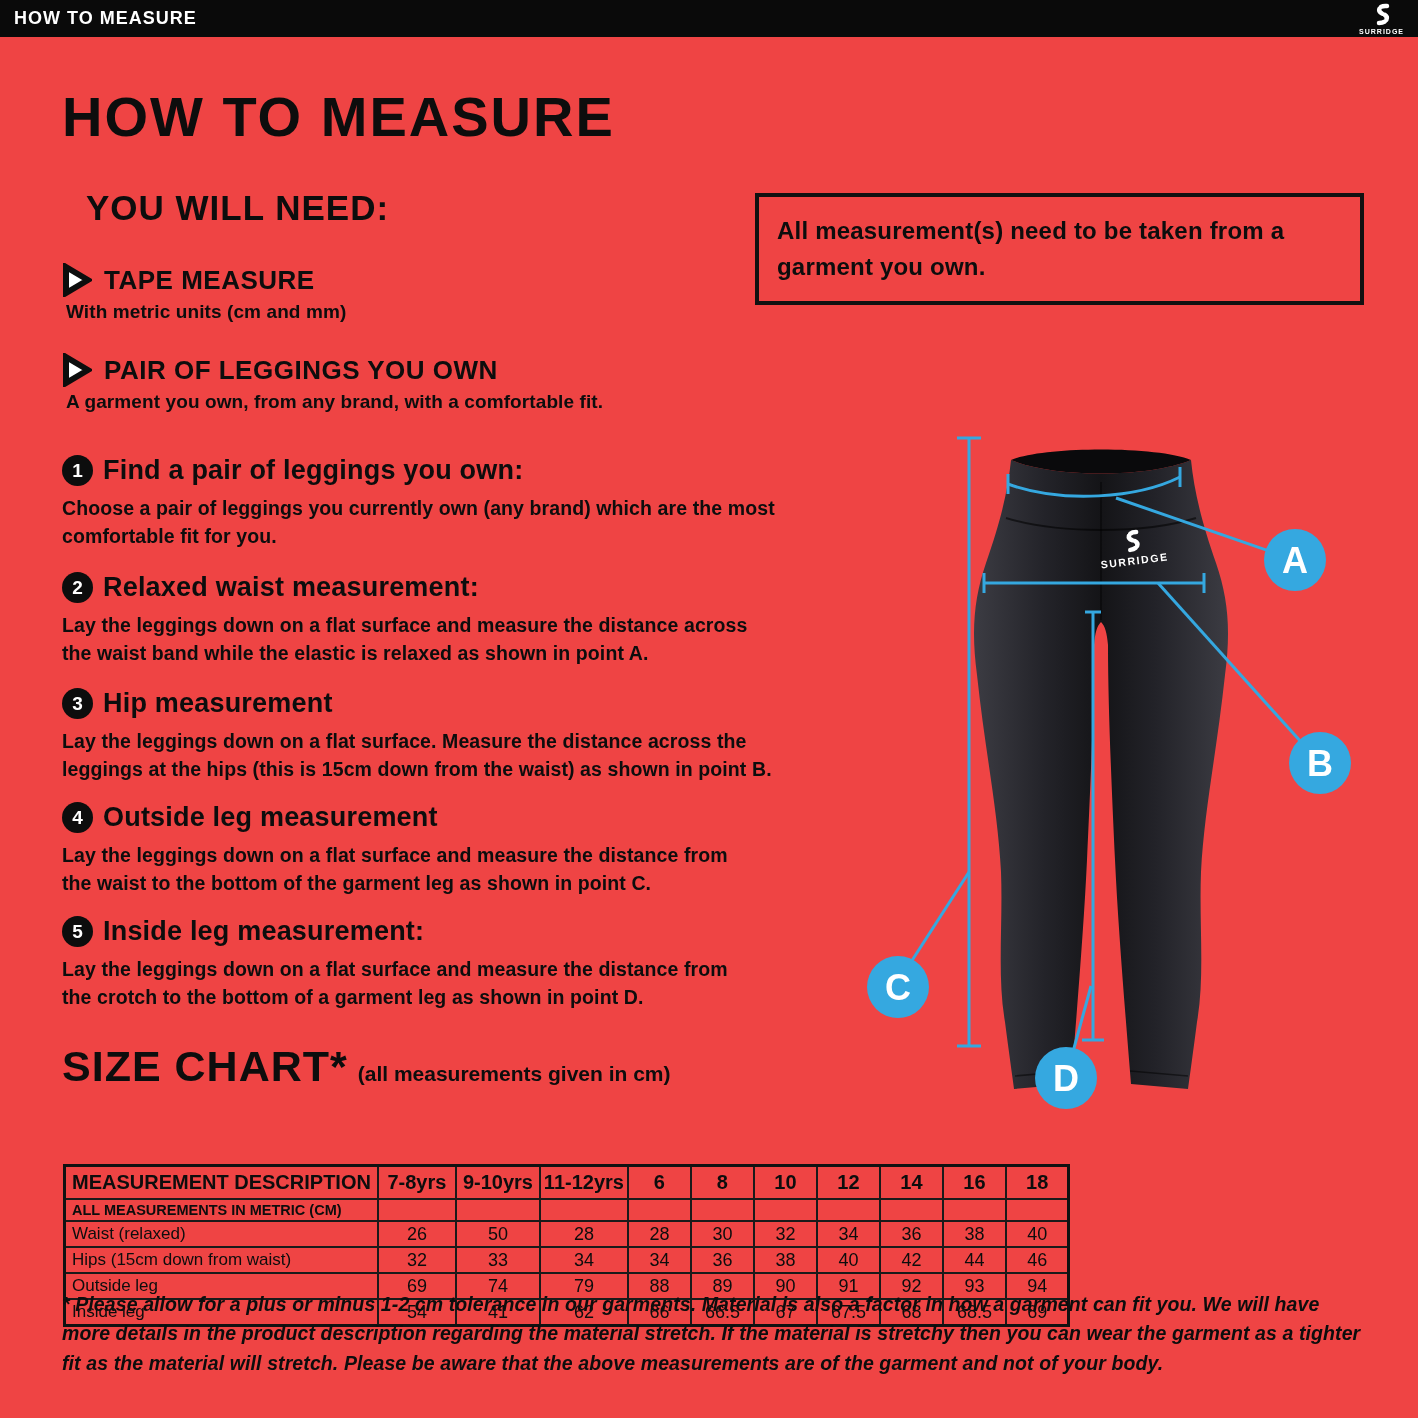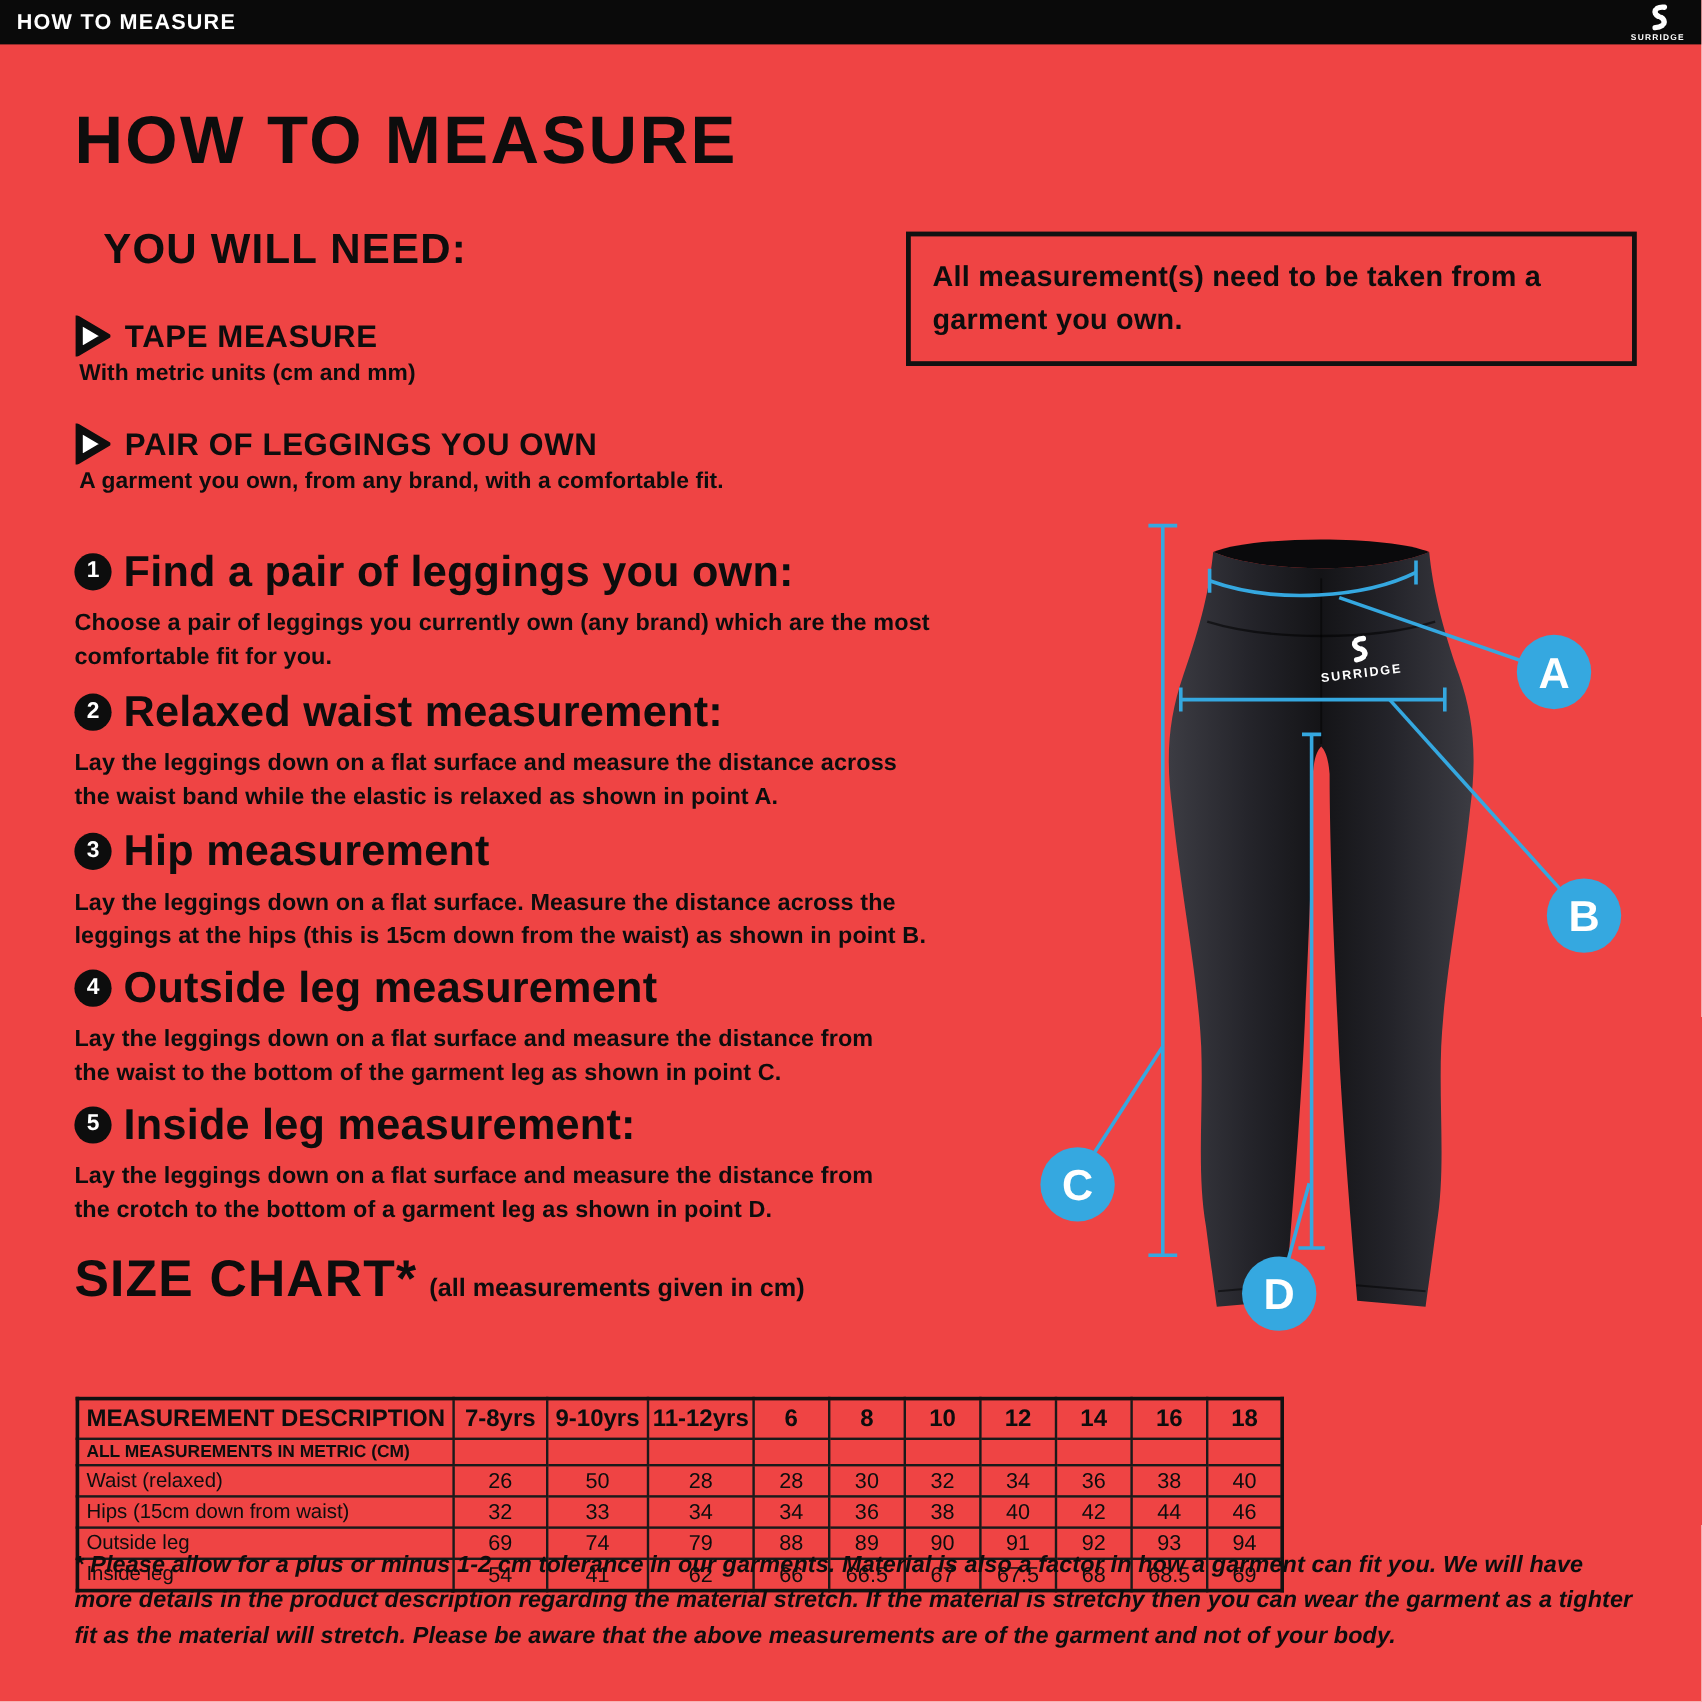--- a/index.html
+++ b/index.html
@@ -22,21 +22,21 @@
   .need-desc{font-size:19px;font-weight:bold;margin-top:4px;margin-left:4px;letter-spacing:.1px;}
   
   .note-box{position:absolute;left:755px;top:193px;width:565px;border:4px solid #111;
     padding:16px 18px;box-sizing:content-box;}
   .note-text{font-size:24px;font-weight:bold;line-height:1.5;letter-spacing:.2px;}
   
   .step{position:absolute;left:62px;width:780px;}
   .step-head{display:flex;align-items:center;gap:10px;}
   .step-badge{width:31px;height:31px;border-radius:50%;background:#0d0d0d;color:#fff;
     display:flex;align-items:center;justify-content:center;font-size:19px;font-weight:bold;flex:0 0 31px;}
-  .step-title{font-size:36px;font-weight:bold;letter-spacing:.2px;}
+  .step-title{font-size:27px;font-weight:bold;letter-spacing:.2px;}
   .step-body{font-size:19.5px;font-weight:bold;line-height:1.42;margin-top:9px;letter-spacing:.1px;max-width:775px;}
   
   .sc-heading-row{position:absolute;left:62px;top:1042px;display:flex;align-items:baseline;gap:10px;}
   .sc-heading{font-size:43px;font-weight:bold;letter-spacing:1px;}
   .sc-subheading{font-size:21px;font-weight:bold;}
   table.size-chart{position:absolute;left:63px;top:1164px;border-collapse:collapse;table-layout:fixed;}
   table.size-chart th,table.size-chart td{border:2px solid #1a1a1a;box-sizing:border-box;
     white-space:nowrap;overflow:hidden;}
   table.size-chart{border:3px solid #111;}
   th.col-desc{width:296px;text-align:left;padding:4px 6px;font-size:20px;}

